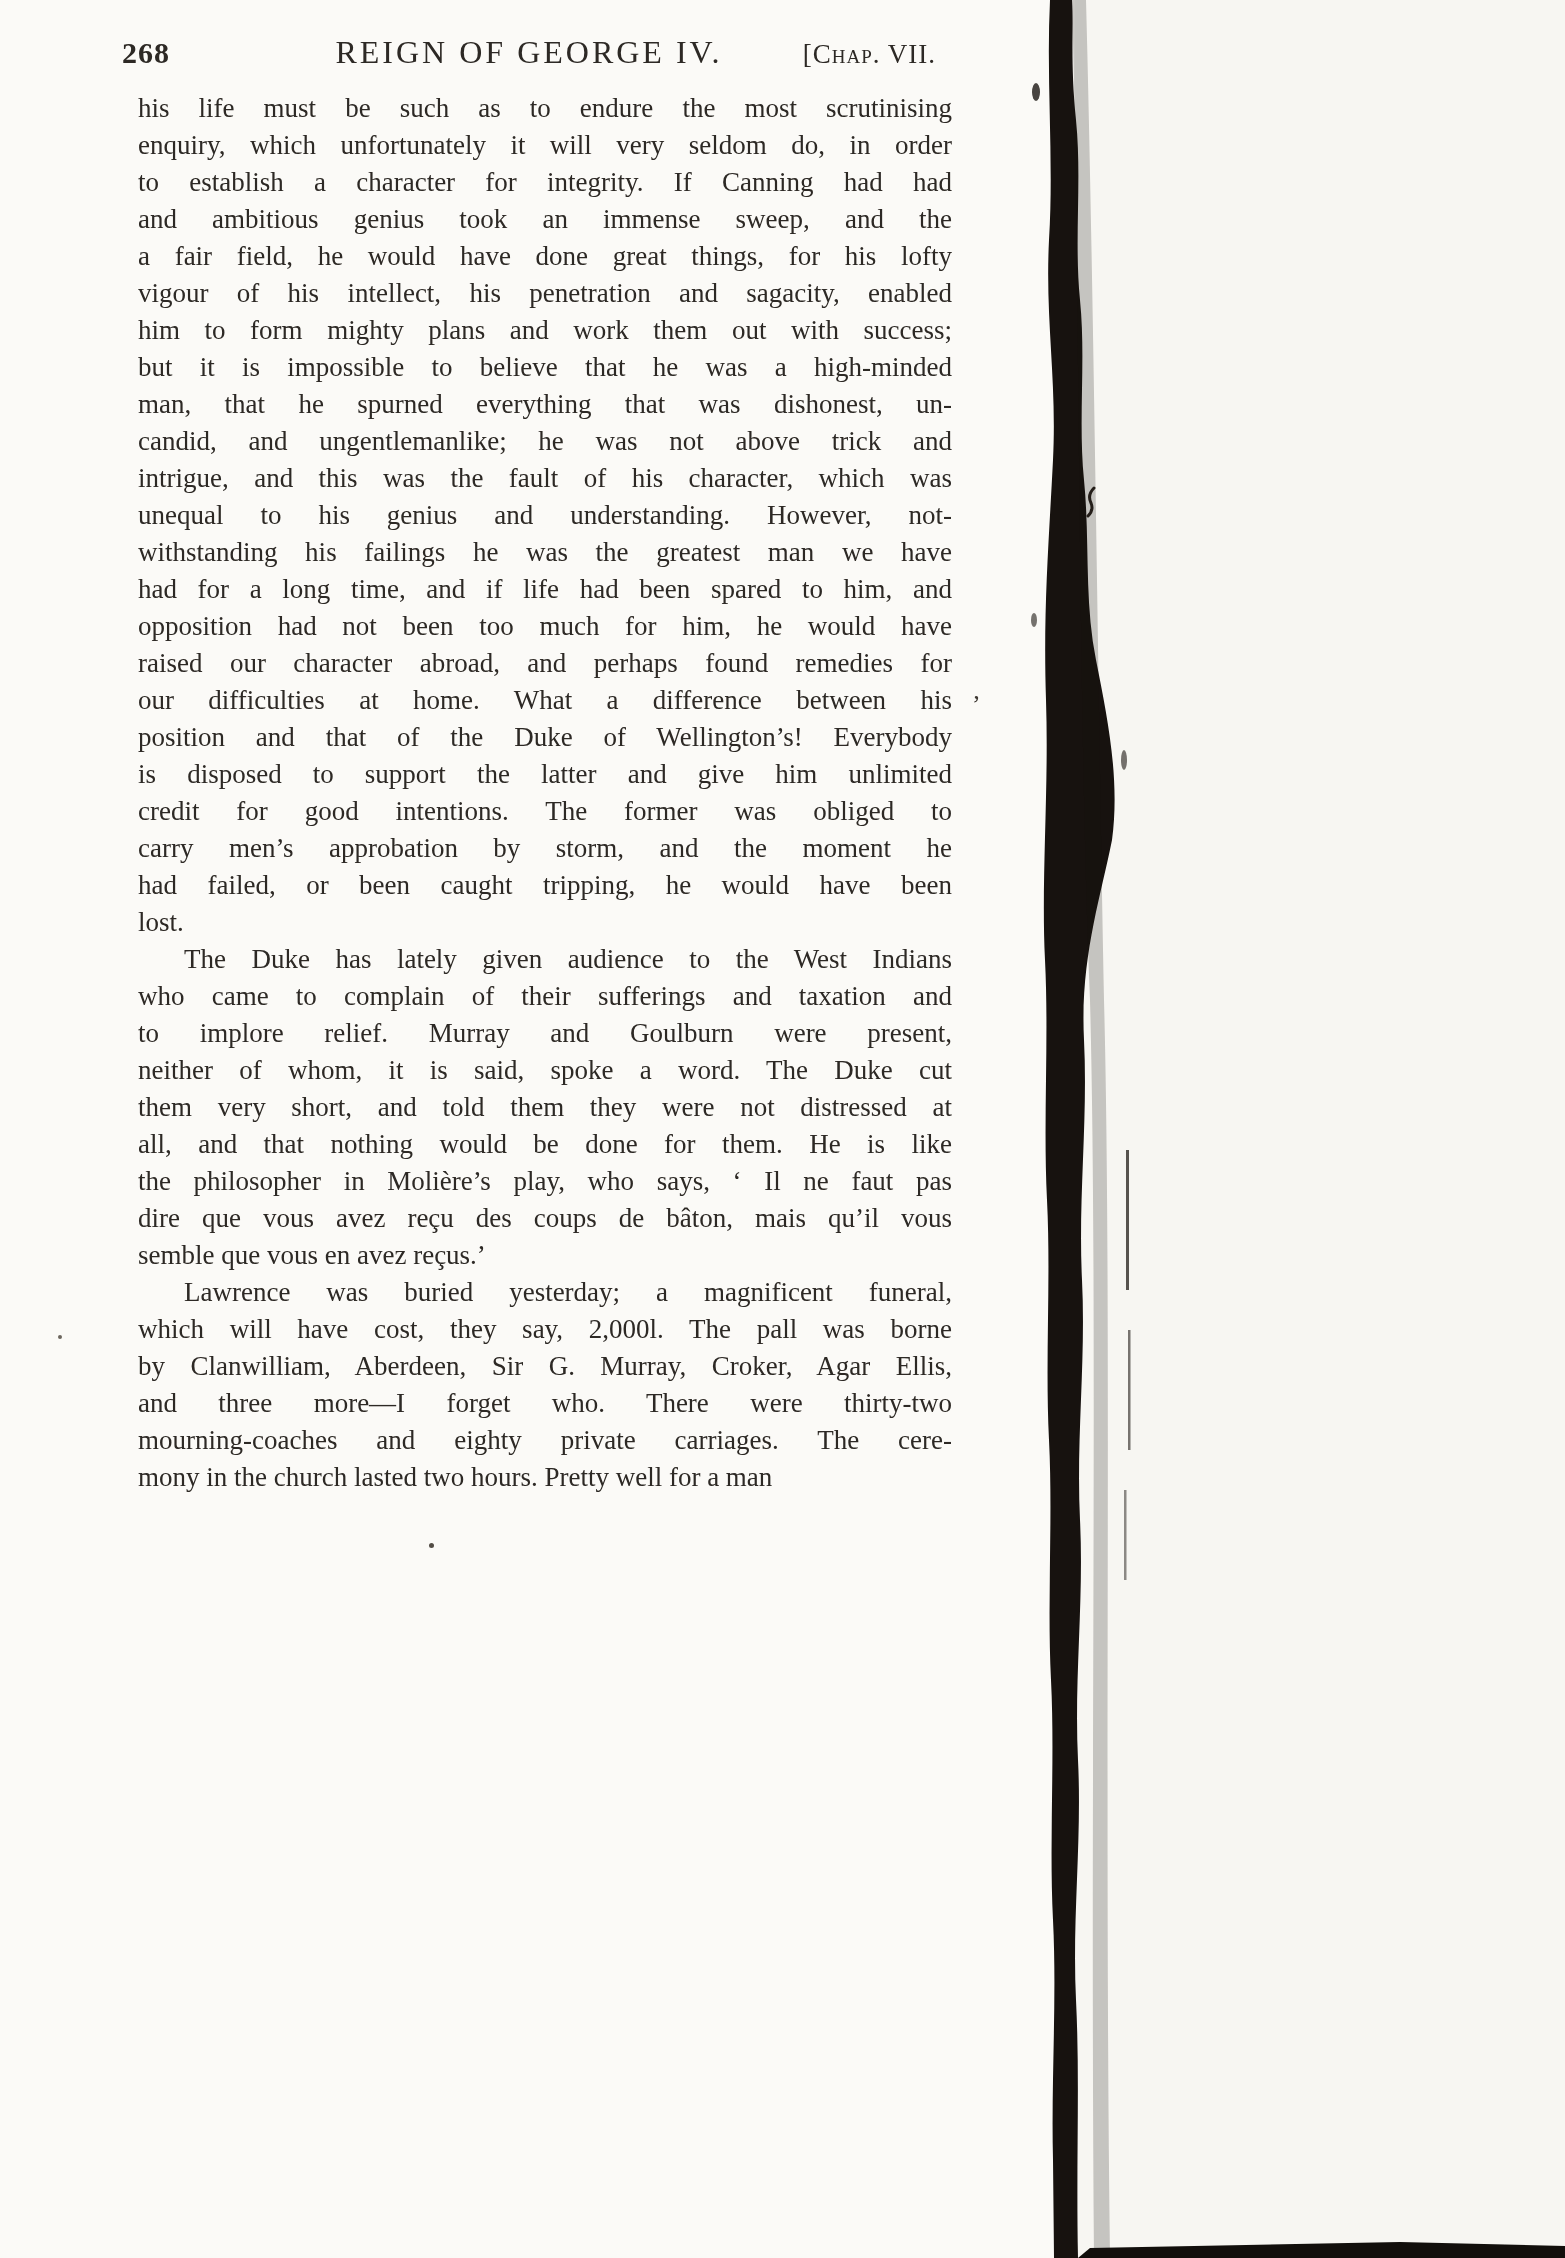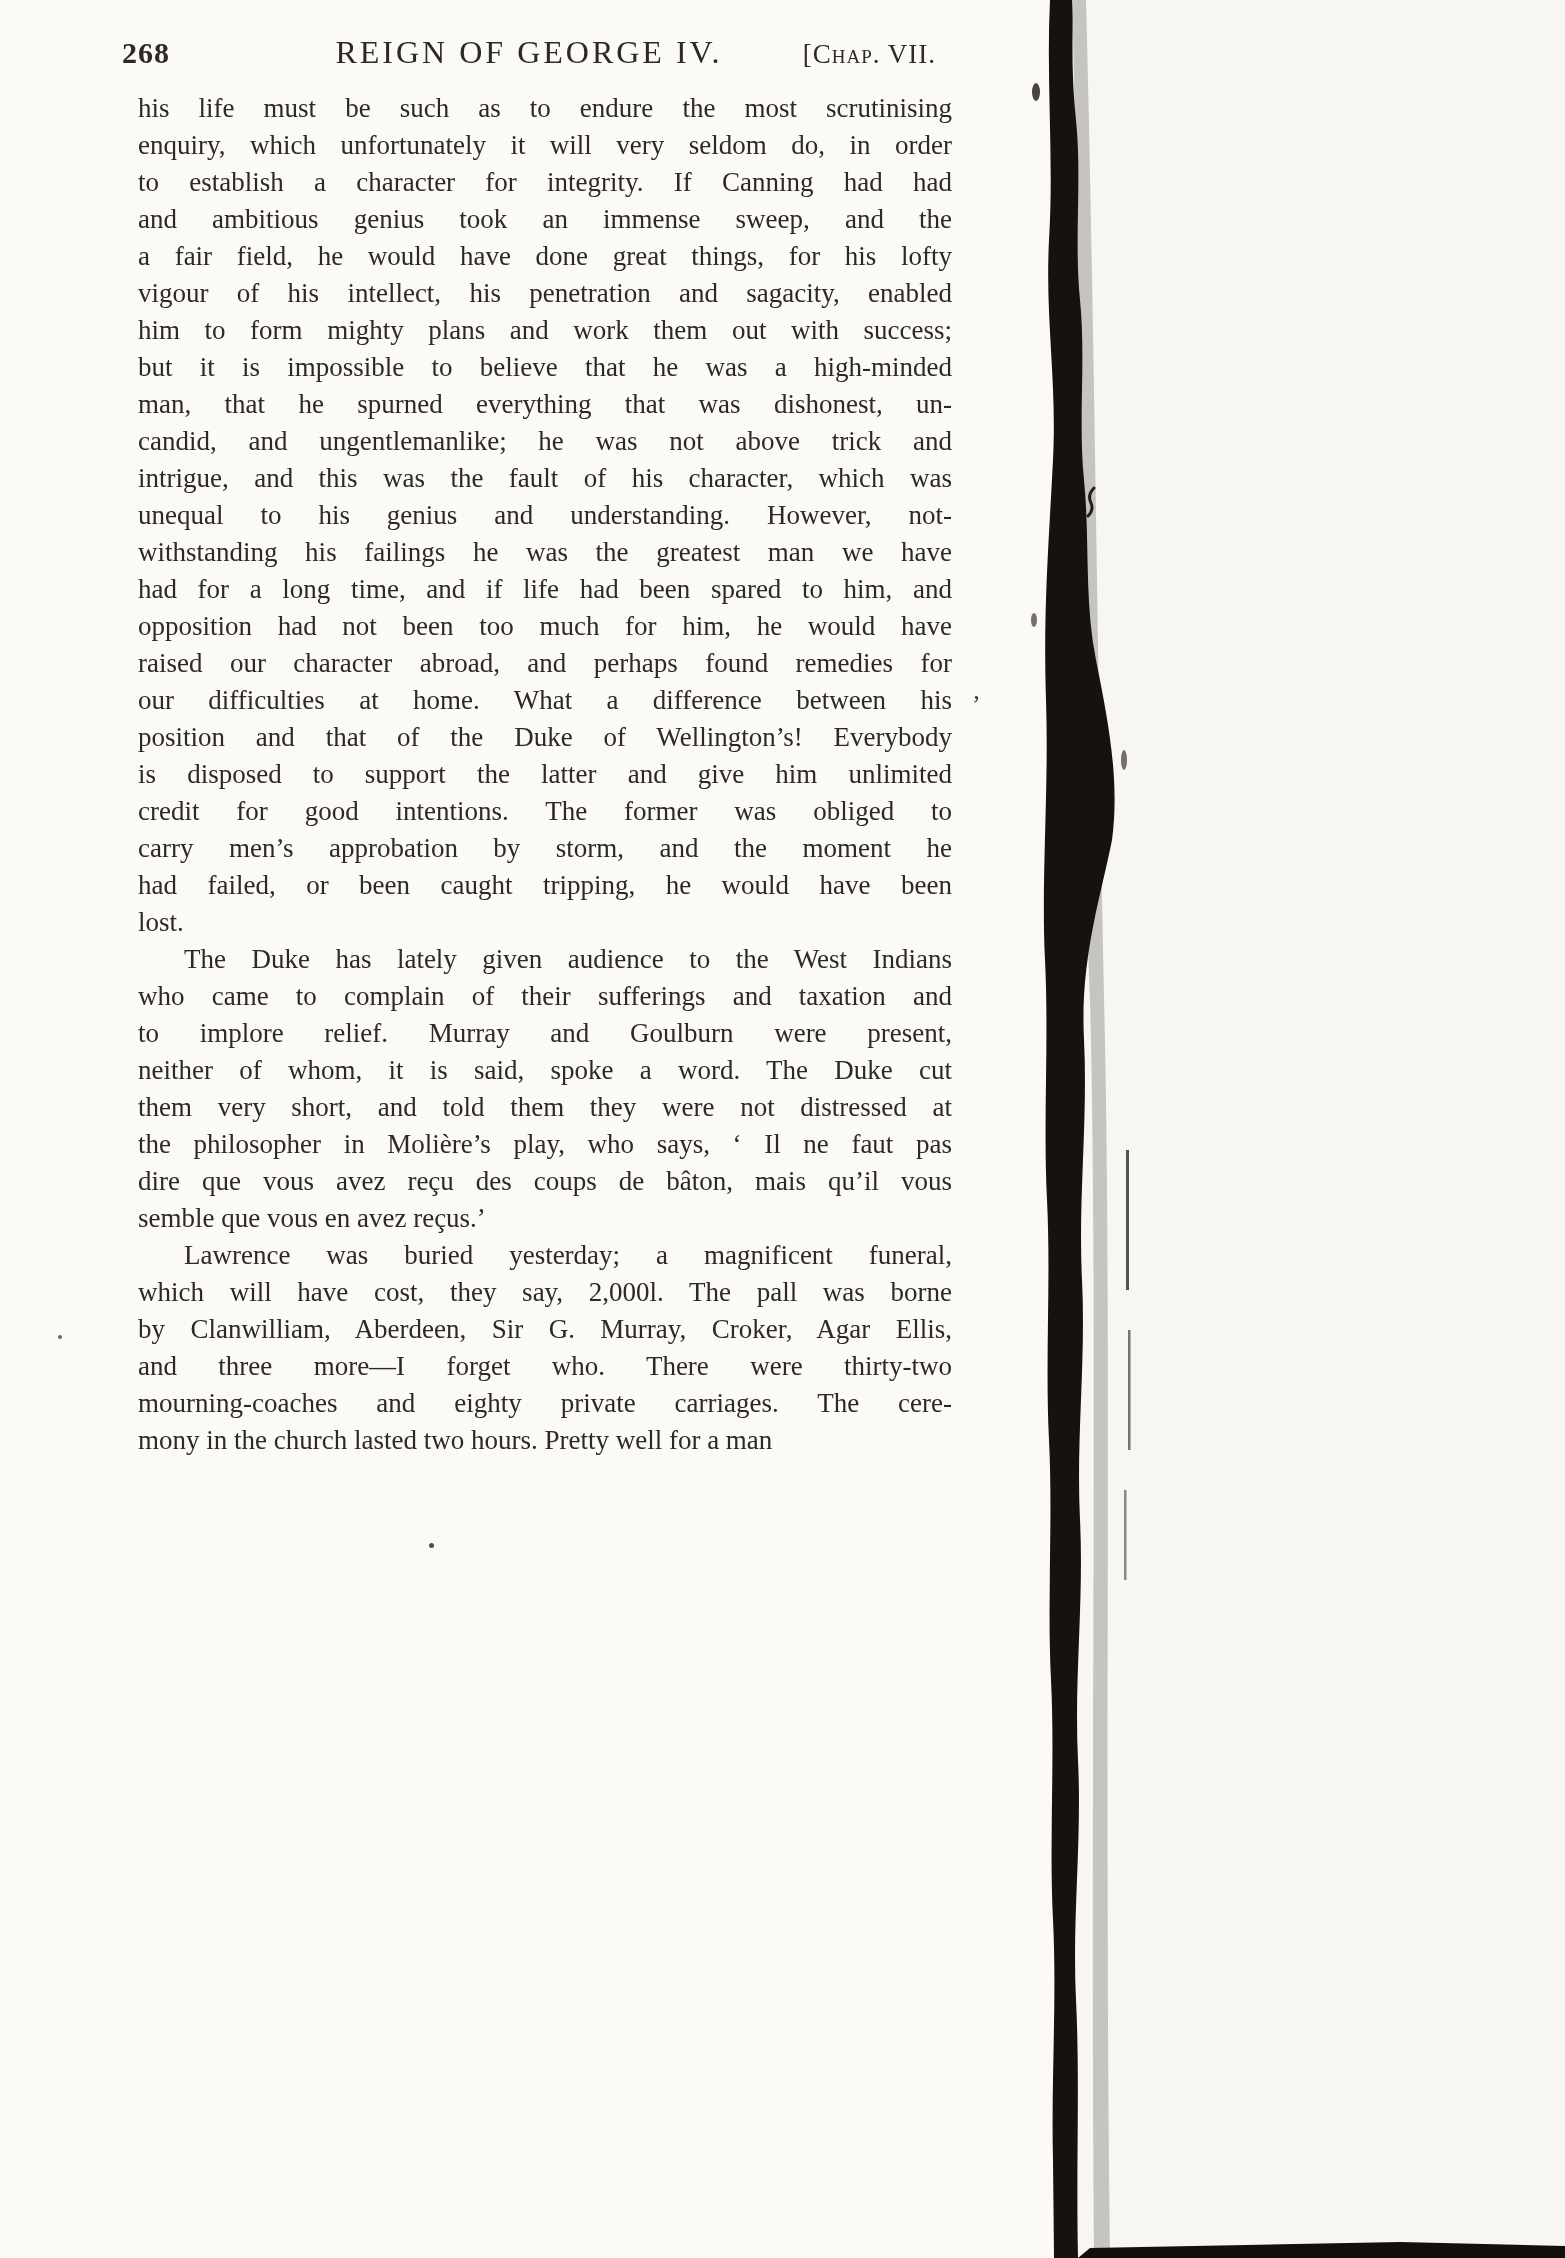--- a/index.html
+++ b/index.html
@@ -123,20 +123,21 @@
       <div class="line">carry men’s approbation by storm, and the moment he</div>
       <div class="line">had failed, or been caught tripping, he would have been</div>
       <div class="line last">lost.</div>
     </div>
     <div class="paragraph">
       <div class="line indent">The Duke has lately given audience to the West Indians</div>
       <div class="line">who came to complain of their sufferings and taxation and</div>
       <div class="line">to implore relief. Murray and Goulburn were present,</div>
       <div class="line">neither of whom, it is said, spoke a word. The Duke cut</div>
       <div class="line">them very short, and told them they were not distressed at</div>
+      <div class="line">all, and that nothing would be done for them. He is like</div>
       <div class="line">the philosopher in Molière’s play, who says, ‘ Il ne faut pas</div>
       <div class="line">dire que vous avez reçu des coups de bâton, mais qu’il vous</div>
       <div class="line last">semble que vous en avez reçus.’</div>
     </div>
     <div class="paragraph">
       <div class="line indent">Lawrence was buried yesterday; a magnificent funeral,</div>
       <div class="line">which will have cost, they say, 2,000l. The pall was borne</div>
       <div class="line">by Clanwilliam, Aberdeen, Sir G. Murray, Croker, Agar Ellis,</div>
       <div class="line">and three more—I forget who. There were thirty-two</div>
       <div class="line">mourning-coaches and eighty private carriages. The cere-</div>

